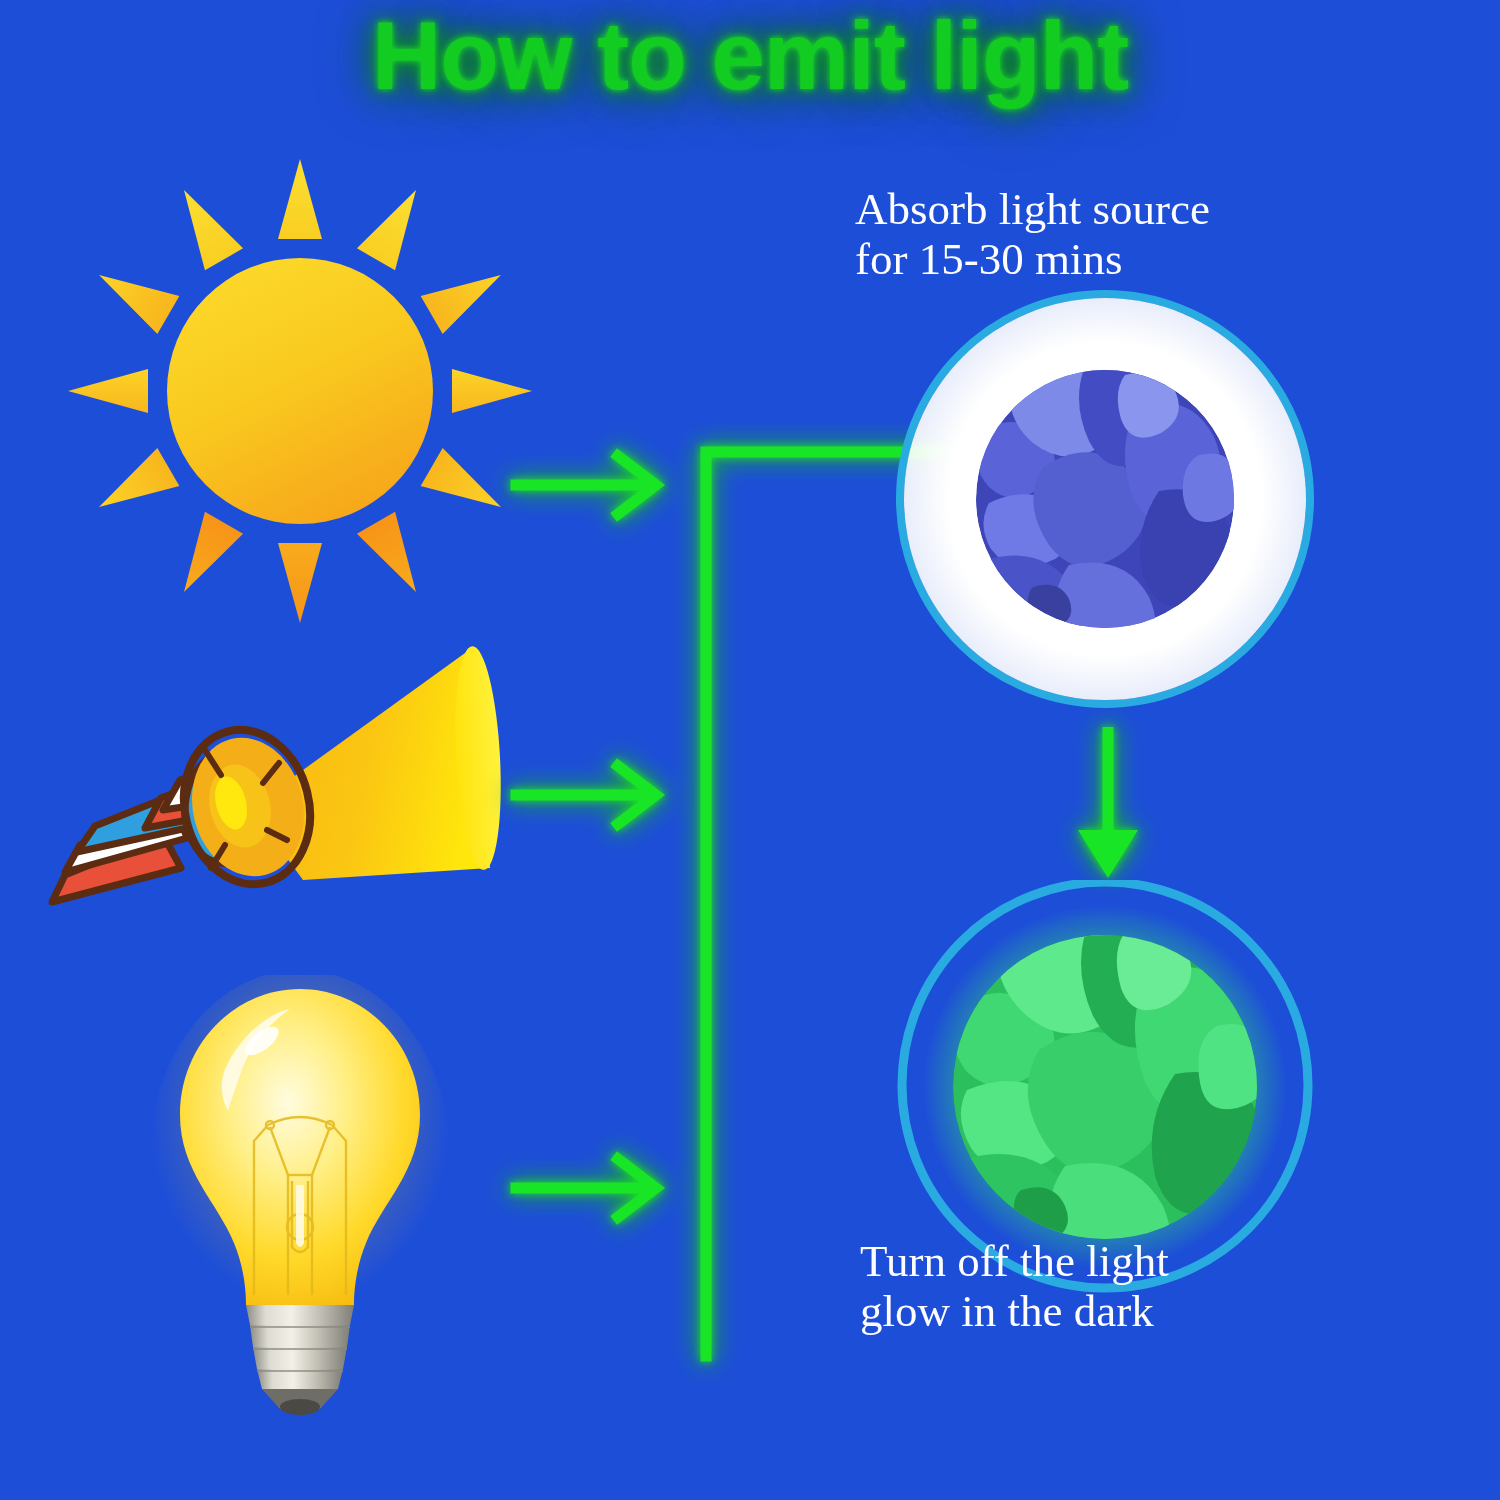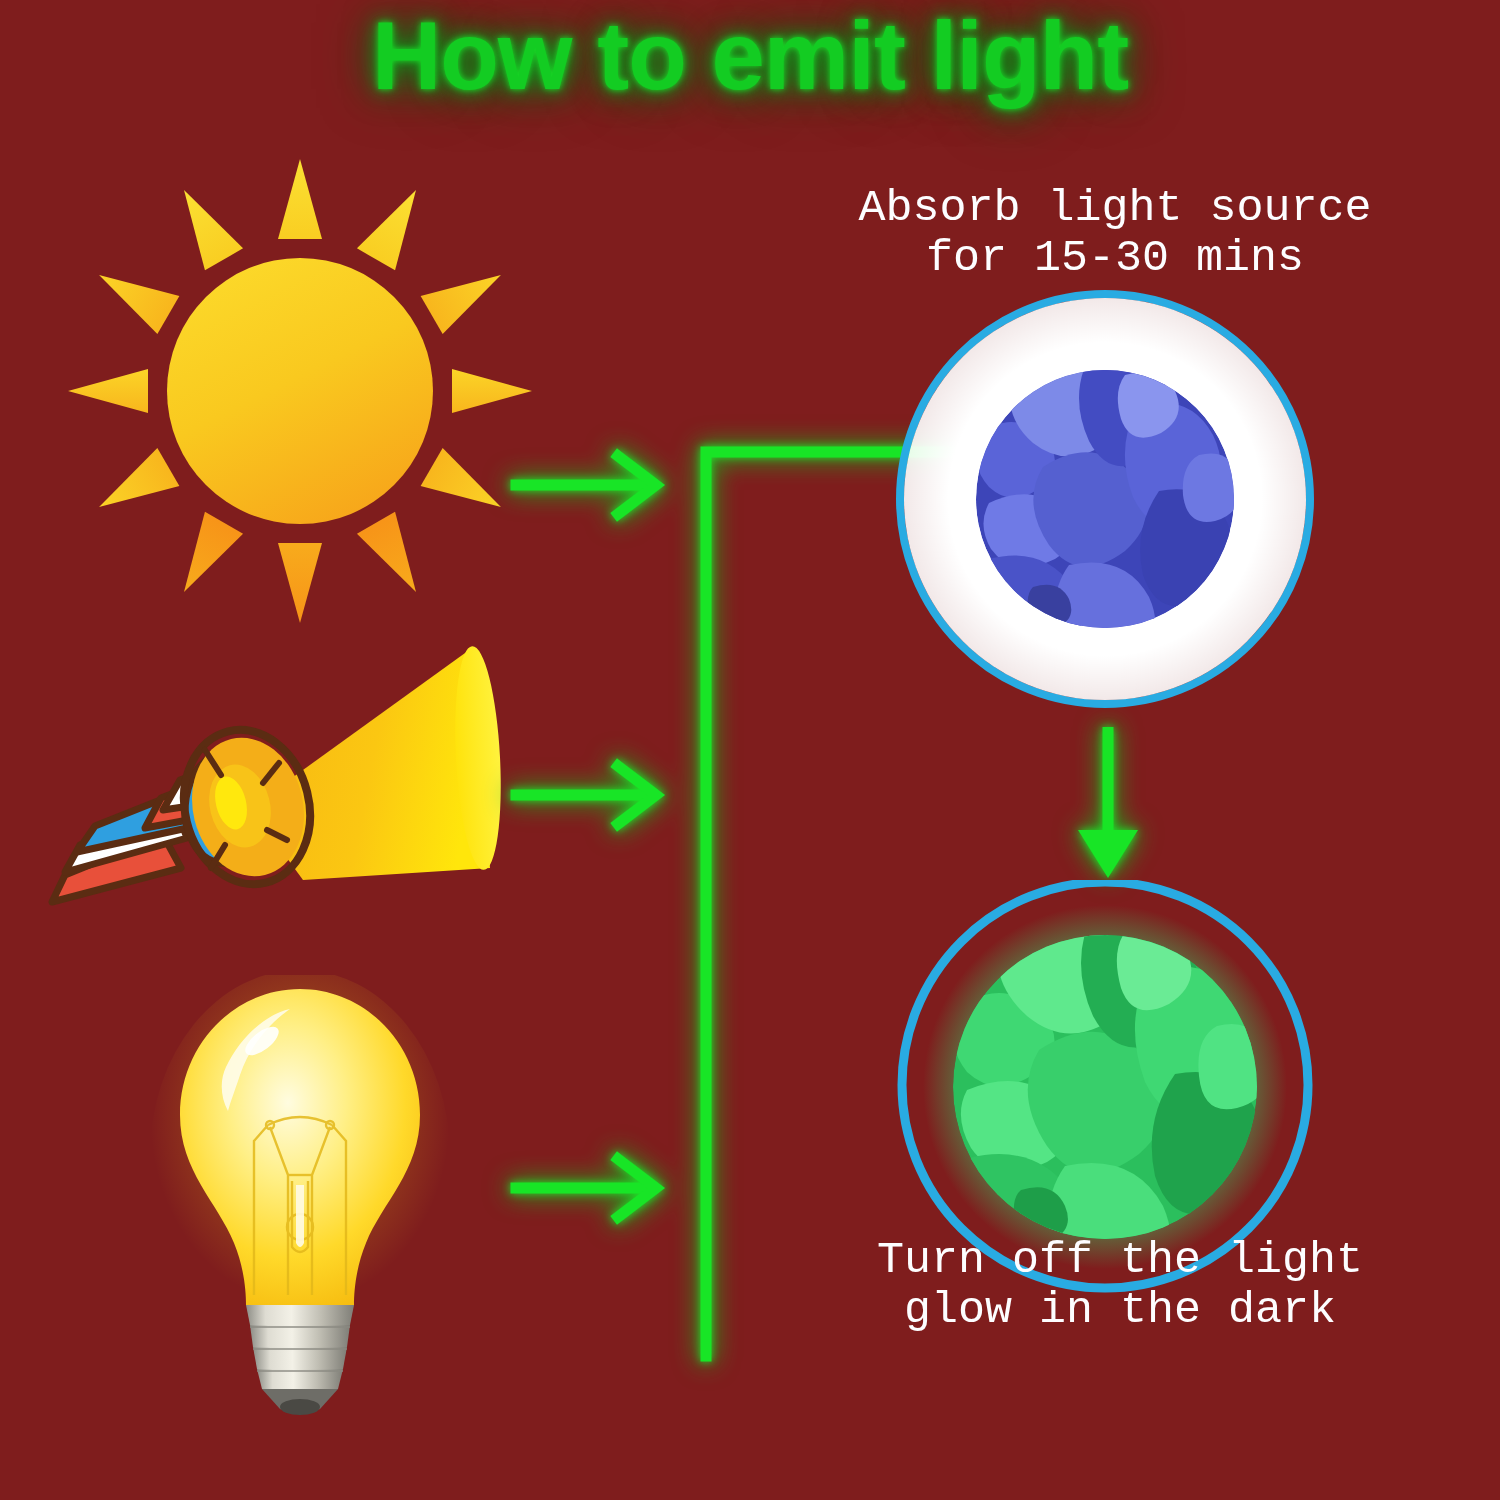--- a/index.html
+++ b/index.html
@@ -4,21 +4,21 @@
 <style>
   html, body {
     margin: 0;
     padding: 0;
     background: #0a0a2e;
   }
   #stage {
     position: relative;
     width: 1500px;
     height: 1500px;
-    background: #7f1d1d;
+    background: #1d4ed8;
     overflow: hidden;
     font-family: "Liberation Sans", sans-serif;
   }
 
   
   #title {
     position: absolute;
     left: 0;
     top: 6px;
     width: 1500px;
@@ -34,25 +34,25 @@
       0 0 34px #0b7a17,
       0 0 56px #074d0f;
     line-height: 1.05;
     user-select: none;
   }
 
   
   .caption {
     position: absolute;
     color: #fdfdff;
-    font-family: Liberation Mono, monospace;
+    font-family: Liberation Serif, serif;
     font-size: 45px;
     font-weight: 400;
     line-height: 1.12;
-    text-align: center;
+    text-align: left;
     white-space: pre-line;
     user-select: none;
   }
   #caption-absorb {
     left: 855px;
     top: 184px;
     width: 520px;
   }
   #caption-glow {
     left: 860px;

